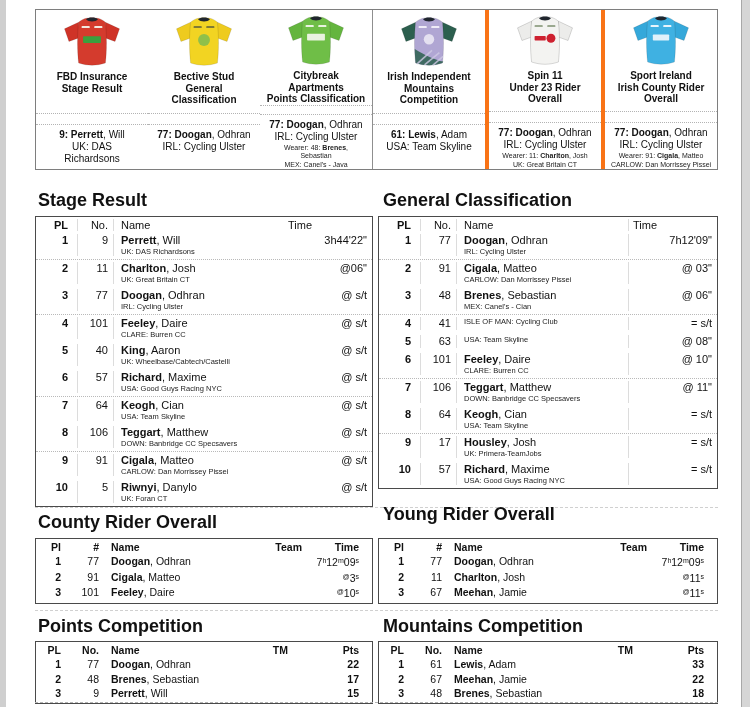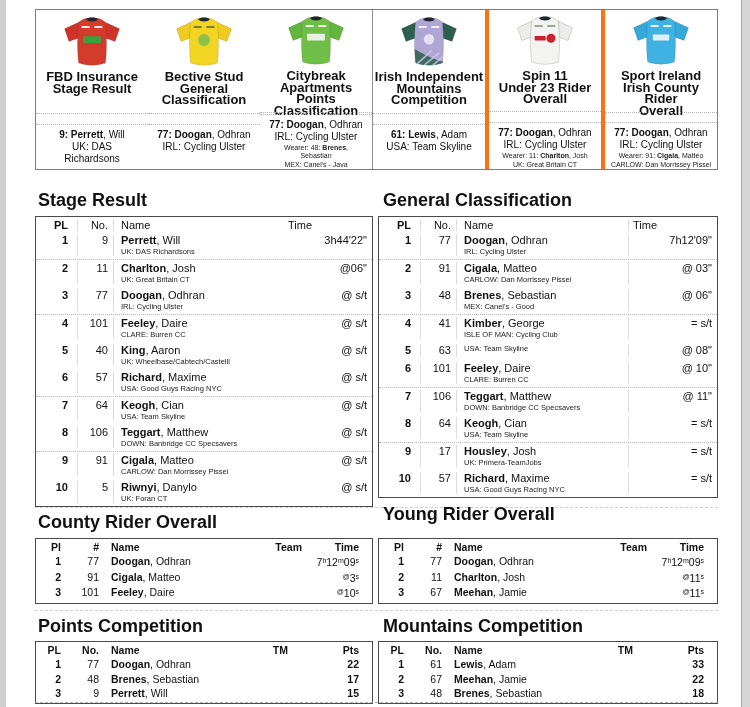--- a/index.html
+++ b/index.html
@@ -16,21 +16,21 @@
   
   #jersey-table{
     position:absolute;left:35px;top:9px;width:683px;height:161px;
     border:1px solid #7e7e7e;display:flex;background:#fff;box-sizing:border-box;
   }
   .jcol{flex:1 1 0;display:flex;flex-direction:column;box-sizing:border-box;min-width:0;}
   .jcol.bl{border-left:4px solid #f97316;}
   .jcol.bl-dark{border-left:1px solid #8f8f8f;}
   .jimg{height:56px;display:flex;align-items:flex-end;justify-content:center;padding-top:3px;}
   .jtitle{
-    height:42px;text-align:center;font-weight:bold;font-size:13px;line-height:11.5px;
+    height:42px;text-align:center;font-weight:bold;font-size:10px;line-height:11.5px;
     padding-top:2px;white-space:pre-line;
   }
   .jsep{height:10px;border-top:1px dotted #b3b3b3;border-bottom:1px dotted #b3b3b3;}
   .jleader{flex:1;text-align:center;padding-top:4px;font-size:10px;line-height:12px;}
   .jl-club{white-space:pre-line;}
   .jl-wearer{font-size:7px;line-height:8.5px;margin-top:1px;white-space:pre-line;color:#222;}
   .jl-wearer b{font-weight:bold;}
 
   
   .sec-head{position:absolute;font-size:18px;font-weight:bold;letter-spacing:0px;}
@@ -358,29 +358,28 @@
         <div class="rname"><b>Cigala</b><span>, Matteo</span></div>
         <div class="rclub">CARLOW: Dan Morrissey Pissei</div>
       </div>
       <div class="c c-tm">@ 03"</div>
     </div>
   <div class="trow">
       <div class="c c-pl">3</div>
       <div class="c c-no">48</div>
       <div class="c c-nm">
         <div class="rname"><b>Brenes</b><span>, Sebastian</span></div>
-        <div class="rclub">MEX: Canel's - Good</div>
+        <div class="rclub">MEX: Canel's - Cian</div>
       </div>
       <div class="c c-tm">@ 06"</div>
     </div>
   <div class="trow sep">
       <div class="c c-pl">4</div>
       <div class="c c-no">41</div>
       <div class="c c-nm">
-        <div class="rname"><b>Kimber</b><span>, George</span></div>
         <div class="rclub">ISLE OF MAN: Cycling Club</div>
       </div>
       <div class="c c-tm">= s/t</div>
     </div>
   <div class="trow">
       <div class="c c-pl">5</div>
       <div class="c c-no">63</div>
       <div class="c c-nm">
         <div class="rclub">USA: Team Skyline</div>
       </div>

